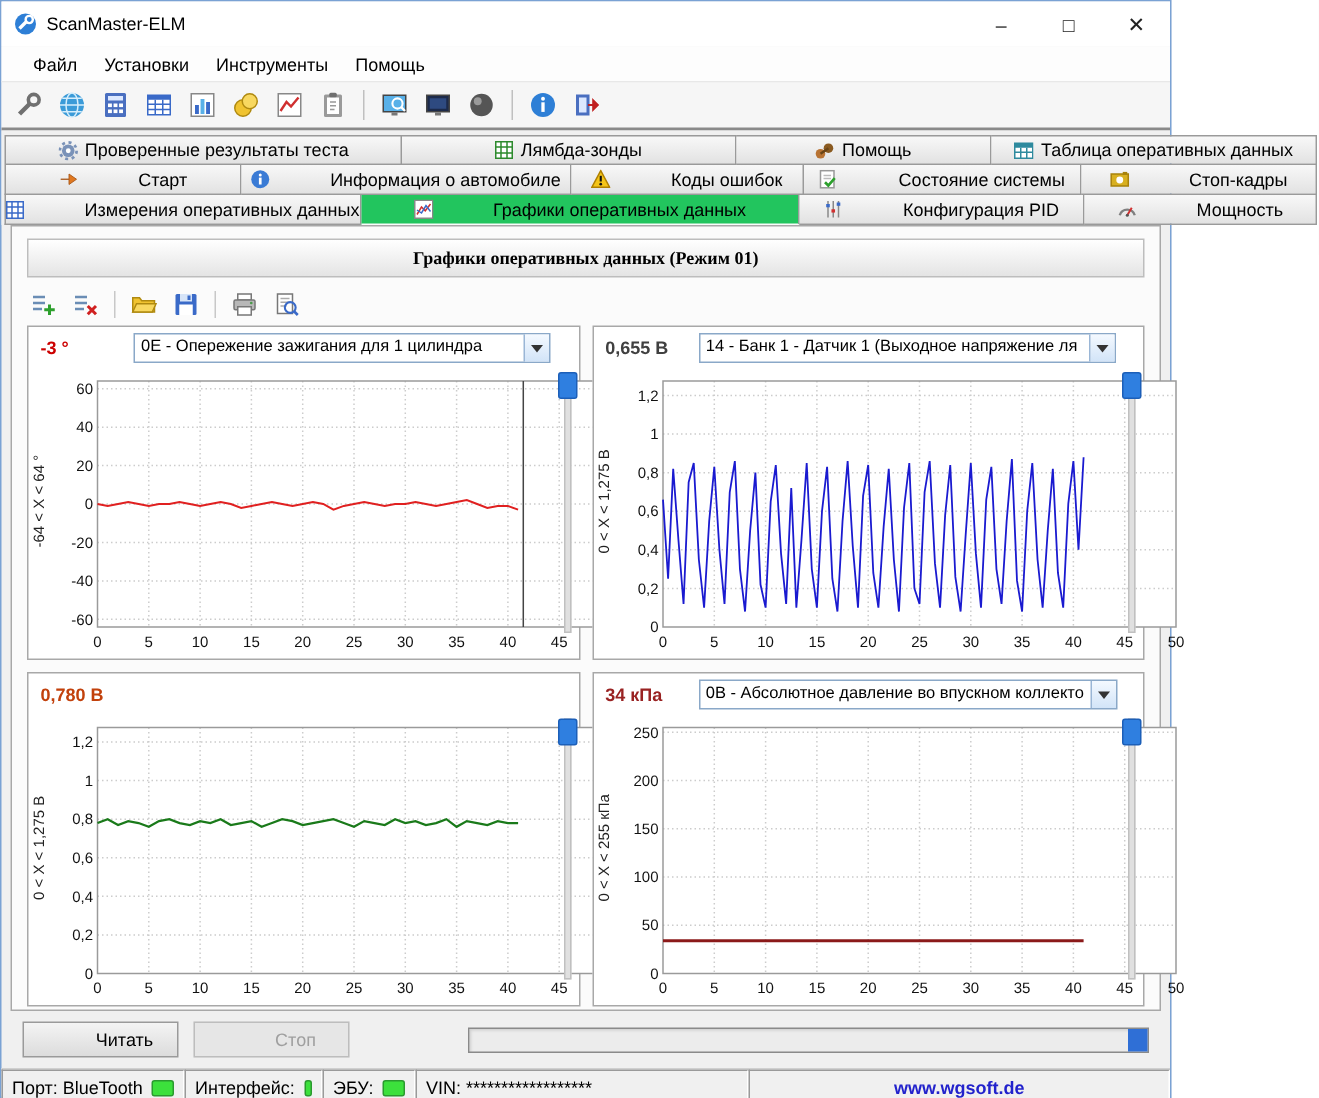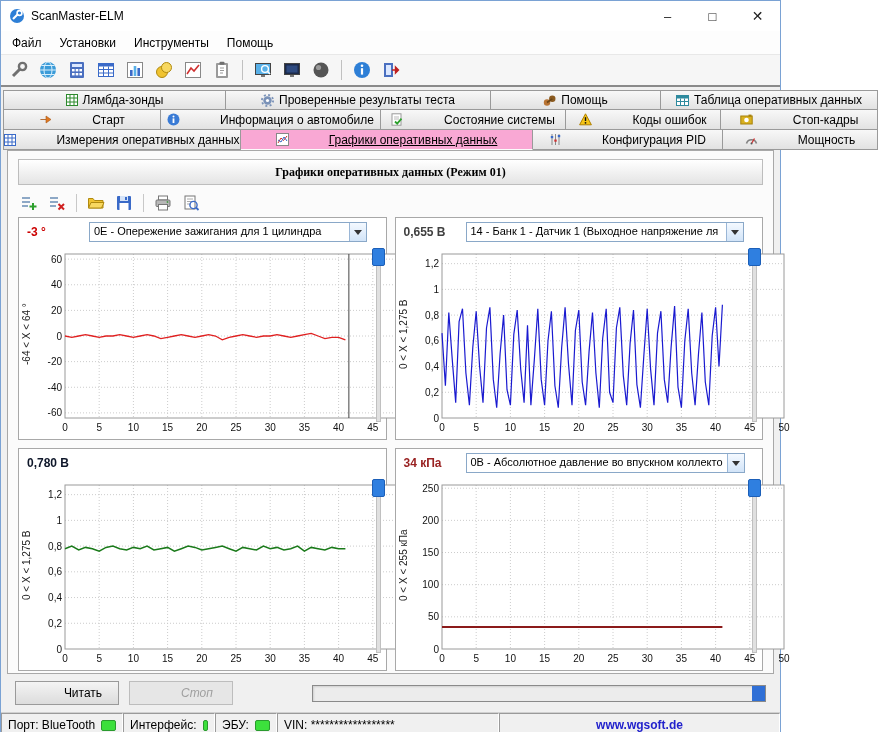--- a/index.html
+++ b/index.html
@@ -8,34 +8,34 @@
 
   
   .titlebar{height:30px;background:#ffffff;display:flex;align-items:center;flex:0 0 auto;}
   .titlebar .app-ico{margin:0 6px 0 8px;display:flex;}
   .titlebar .title{font-size:12px;}
   .titlebar .spacer{flex:1;}
   .winbtn{width:45px;height:30px;display:flex;align-items:center;justify-content:center;font-size:13px;color:#222;cursor:default;}
   .winbtn.close{font-size:14px;}
 
   
-  .menubar{height:23px;background:#fdfdfd;display:flex;align-items:center;padding-left:2px;border-bottom:1px solid #e8e8e8;flex:0 0 auto;}
+  .menubar{height:23px;background:#fdfdfd;display:flex;align-items:center;padding-left:12px;border-bottom:1px solid #e8e8e8;flex:0 0 auto;}
   .menu-item{padding:0 9px;height:100%;display:flex;align-items:center;}
 
   
   .toolbar{height:30px;background:#f6f6f6;display:flex;align-items:center;gap:5px;padding-left:6px;flex:0 0 auto;border-bottom:2px solid #8a8a8a;}
   .tbtn{width:24px;height:24px;display:flex;align-items:center;justify-content:center;}
   .tsep{width:1px;height:20px;background:#c0c0c0;margin:0 3px;}
 
   
   .tabs{padding:3px 2px 0;background:#f0f0f0;flex:0 0 auto;}
   .tab-row{display:flex;}
   .tab{box-sizing:border-box;height:20px;display:flex;align-items:center;justify-content:center;gap:5px;border:1px solid #9a9a9a;background:linear-gradient(#f8f8f8,#e2e2e2);font-size:12px;white-space:nowrap;overflow:hidden;cursor:default;}
   .tab + .tab{border-left:none;}
-  .tab.active{background:#f9a8d4;border-bottom-color:#fcfcfc;font-weight:normal;text-decoration:underline;}
+  .tab.active{background:#22c55e;border-bottom-color:#fcfcfc;font-weight:normal;}
   .tab-row + .tab-row .tab{border-top:none;gap:40px;}
 
   
   .content{margin:0 6px;background:#fbfbfb;border:1px solid #a8a8a8;flex:0 0 auto;height:524px;box-sizing:border-box;}
   .panel-title{margin:8px 10px 0;height:24px;line-height:24px;text-align:center;font-weight:bold;background:linear-gradient(#ffffff,#e4e4e4);border:1px solid #bdbdbd;font-family:Liberation Serif, serif;}
   .mini-toolbar{margin:6px 10px 2px;height:24px;display:flex;align-items:center;gap:6px;}
   .mbtn{width:22px;height:22px;display:flex;align-items:center;justify-content:center;}
   .msep{width:1px;height:18px;background:#c8c8c8;margin:0 2px;}
 
   .charts{margin:2px 10px;display:grid;grid-template-columns:1fr 1fr;grid-template-rows:223px 223px;gap:8px;}
@@ -49,21 +49,21 @@
   .chart-body{position:relative;height:192px;}
   .ycap{position:absolute;left:1px;top:0;bottom:16px;width:13px;display:flex;align-items:center;justify-content:center;font-size:10px;color:#222;writing-mode:vertical-rl;transform:rotate(180deg);}
   .plot{position:absolute;left:14px;top:0;}
   .vslider{position:absolute;right:3px;top:2px;bottom:16px;width:11px;}
   .vslider .track{position:absolute;left:4px;top:0;bottom:0;width:3px;background:#e0e0e0;border:1px solid #c0c0c0;}
   .vslider .thumb{position:absolute;left:0;top:0;width:11px;height:16px;background:#2f7fe0;border:1px solid #1c5fb8;border-radius:2px;}
 
   
   .footer{height:38px;display:flex;align-items:center;padding:0 14px;gap:10px;flex:0 0 auto;}
   .btn{width:104px;height:24px;box-sizing:border-box;display:flex;align-items:center;justify-content:center;background:linear-gradient(#f4f4f4,#dcdcdc);border:1px solid #9a9a9a;font-size:12px;padding-left:32px;}
-  .btn.disabled{color:#9f9f9f;background:#e6e6e6;border-color:#bdbdbd;font-style:italic;}
+  .btn.disabled{color:#9f9f9f;background:#e6e6e6;border-color:#bdbdbd;}
   .fspacer{flex:1;}
   .progress{position:relative;width:452px;height:15px;border:1px solid #8a8a8a;background:#ececec;box-shadow:inset 1px 1px 2px rgba(0,0,0,.12);}
   .progress .chunk{position:absolute;right:0;top:0;bottom:0;width:13px;background:#2f6fd6;}
 
   
   .statusbar{height:24px;display:flex;align-items:stretch;background:#f0f0f0;border-top:1px solid #d0d0d0;flex:0 0 auto;}
   .seg{box-sizing:border-box;border:1px solid;border-color:#9a9a9a #ffffff #ffffff #9a9a9a;display:flex;align-items:center;padding:0 6px;font-size:12px;white-space:nowrap;}
   .led{display:inline-block;width:15px;height:9px;background:#3ce03c;border:1px solid #2a9a2e;border-radius:2px;margin-left:6px;}
   .seg.link-seg{justify-content:center;color:#2222cc;font-weight:bold;}
 </style>
@@ -189,35 +189,35 @@
         <svg width="20" height="20">
           <rect x="3" y="3" width="9" height="14" fill="#4a6fc0"></rect>
           <rect x="5" y="5" width="5" height="10" fill="#dce8ff"></rect>
           <path d="M11 10h6M14.5 7 L17.5 10 L14.5 13z" stroke="#c02020" fill="#c02020" stroke-width="1.4"></path>
         </svg>
       </span>
   </div>
 
   <div class="tabs">
     <div class="tab-row">
+      <div class="tab" style="flex:0 0 265px">
+        <svg width="13" height="13">
+            <circle cx="6.5" cy="6.5" r="4.2" fill="#7a92b8"></circle>
+            <circle cx="6.5" cy="6.5" r="5.6" fill="none" stroke="#7a92b8" stroke-width="1.8" stroke-dasharray="2 2.4"></circle>
+            <circle cx="6.5" cy="6.5" r="1.6" fill="#fff"></circle>
+          </svg>
+        <span>Проверенные результаты теста</span>
+      </div>
       <div class="tab" style="flex:0 0 223px">
         <svg width="12" height="12">
             <rect x="0.5" y="0.5" width="11" height="11" fill="#fff" stroke="#2d8a2d"></rect>
             <path d="M0 4h12M0 8h12M4 0v12M8 0v12" stroke="#2d8a2d"></path>
           </svg>
         <span>Лямбда-зонды</span>
       </div>
-      <div class="tab" style="flex:0 0 265px">
-        <svg width="13" height="13">
-            <circle cx="6.5" cy="6.5" r="4.2" fill="#7a92b8"></circle>
-            <circle cx="6.5" cy="6.5" r="5.6" fill="none" stroke="#7a92b8" stroke-width="1.8" stroke-dasharray="2 2.4"></circle>
-            <circle cx="6.5" cy="6.5" r="1.6" fill="#fff"></circle>
-          </svg>
-        <span>Проверенные результаты теста</span>
-      </div>
       <div class="tab" style="flex:0 0 170px">
         <svg width="13" height="13">
             <circle cx="4" cy="8.5" r="3.2" fill="#b87333"></circle>
             <circle cx="9.3" cy="4.8" r="3.2" fill="#8a5a20"></circle>
             <path d="M4 8.5 L9.3 4.8" stroke="#6a4516" stroke-width="1.6"></path>
           </svg>
         <span>Помощь</span>
       </div>
       <div class="tab" style="flex:0 0 217px">
         <svg width="13" height="13">
@@ -236,35 +236,35 @@
         <span>Старт</span>
       </div>
       <div class="tab" style="flex:0 0 220px">
         <svg width="13" height="13">
             <circle cx="6.5" cy="6.5" r="6" fill="#3a7bd5"></circle>
             <circle cx="6.5" cy="3.6" r="1" fill="#fff"></circle>
             <rect x="5.6" y="5.4" width="1.8" height="4.6" fill="#fff"></rect>
           </svg>
         <span>Информация о автомобиле</span>
       </div>
+      <div class="tab" style="flex:0 0 155px">
+        <svg width="13" height="13">
+            <path d="M6.5 0.8 L12.4 11.8 H0.6 Z" fill="#f5c518" stroke="#b08000"></path>
+            <rect x="5.8" y="4.2" width="1.4" height="3.8" fill="#111"></rect>
+            <circle cx="6.5" cy="9.8" r="0.9" fill="#111"></circle>
+          </svg>
+        <span>Коды ошибок</span>
+      </div>
       <div class="tab" style="flex:0 0 185px">
         <svg width="13" height="13">
             <rect x="1" y="0.8" width="9" height="11.4" fill="#fff" stroke="#999"></rect>
             <path d="M3 4h5M3 6h5" stroke="#bbb"></path>
             <path d="M4 8.5l2.2 2.2 4.3-5" stroke="#2da02d" stroke-width="1.8" fill="none"></path>
           </svg>
         <span>Состояние системы</span>
-      </div>
-      <div class="tab" style="flex:0 0 155px">
-        <svg width="13" height="13">
-            <path d="M6.5 0.8 L12.4 11.8 H0.6 Z" fill="#f5c518" stroke="#b08000"></path>
-            <rect x="5.8" y="4.2" width="1.4" height="3.8" fill="#111"></rect>
-            <circle cx="6.5" cy="9.8" r="0.9" fill="#111"></circle>
-          </svg>
-        <span>Коды ошибок</span>
       </div>
       <div class="tab" style="flex:0 0 157px">
         <svg width="13" height="13">
             <rect x="0.8" y="3" width="11.4" height="8" fill="#d8b020" stroke="#a8820a"></rect>
             <circle cx="6.5" cy="7" r="2.3" fill="#fff"></circle>
             <rect x="8.5" y="1.6" width="3" height="2" fill="#a8820a"></rect>
           </svg>
         <span>Стоп-кадры</span>
       </div>
     </div>
@@ -463,21 +463,21 @@
             </svg>
           <div class="vslider">
               <div class="track"></div>
               <div class="thumb"></div>
             </div>
         </div>
       </div>
 
       <div class="chart-panel">
         <div class="chart-head">
-          <span class="chart-value" style="color: #0f172a;">0,780 В</span>
+          <span class="chart-value" style="color: #c2410c;">0,780 В</span>
         </div>
         <div class="chart-body">
           <div class="ycap">0 &lt; X &lt; 1,275 В</div>
           <svg class="plot" width="384" height="188">
               <rect x="32" y="8" width="342" height="164" fill="#ffffff"></rect>
               <text x="32" y="185" font-size="10" font-family="Liberation Sans, sans-serif" text-anchor="middle" fill="#111">0</text>
               <line x1="66.2" y1="8" x2="66.2" y2="172" stroke="#cccccc" stroke-dasharray="1 2"></line>
               <text x="66.2" y="185" font-size="10" font-family="Liberation Sans, sans-serif" text-anchor="middle" fill="#111">5</text>
               <line x1="100.4" y1="8" x2="100.4" y2="172" stroke="#cccccc" stroke-dasharray="1 2"></line>
               <text x="100.4" y="185" font-size="10" font-family="Liberation Sans, sans-serif" text-anchor="middle" fill="#111">10</text>

